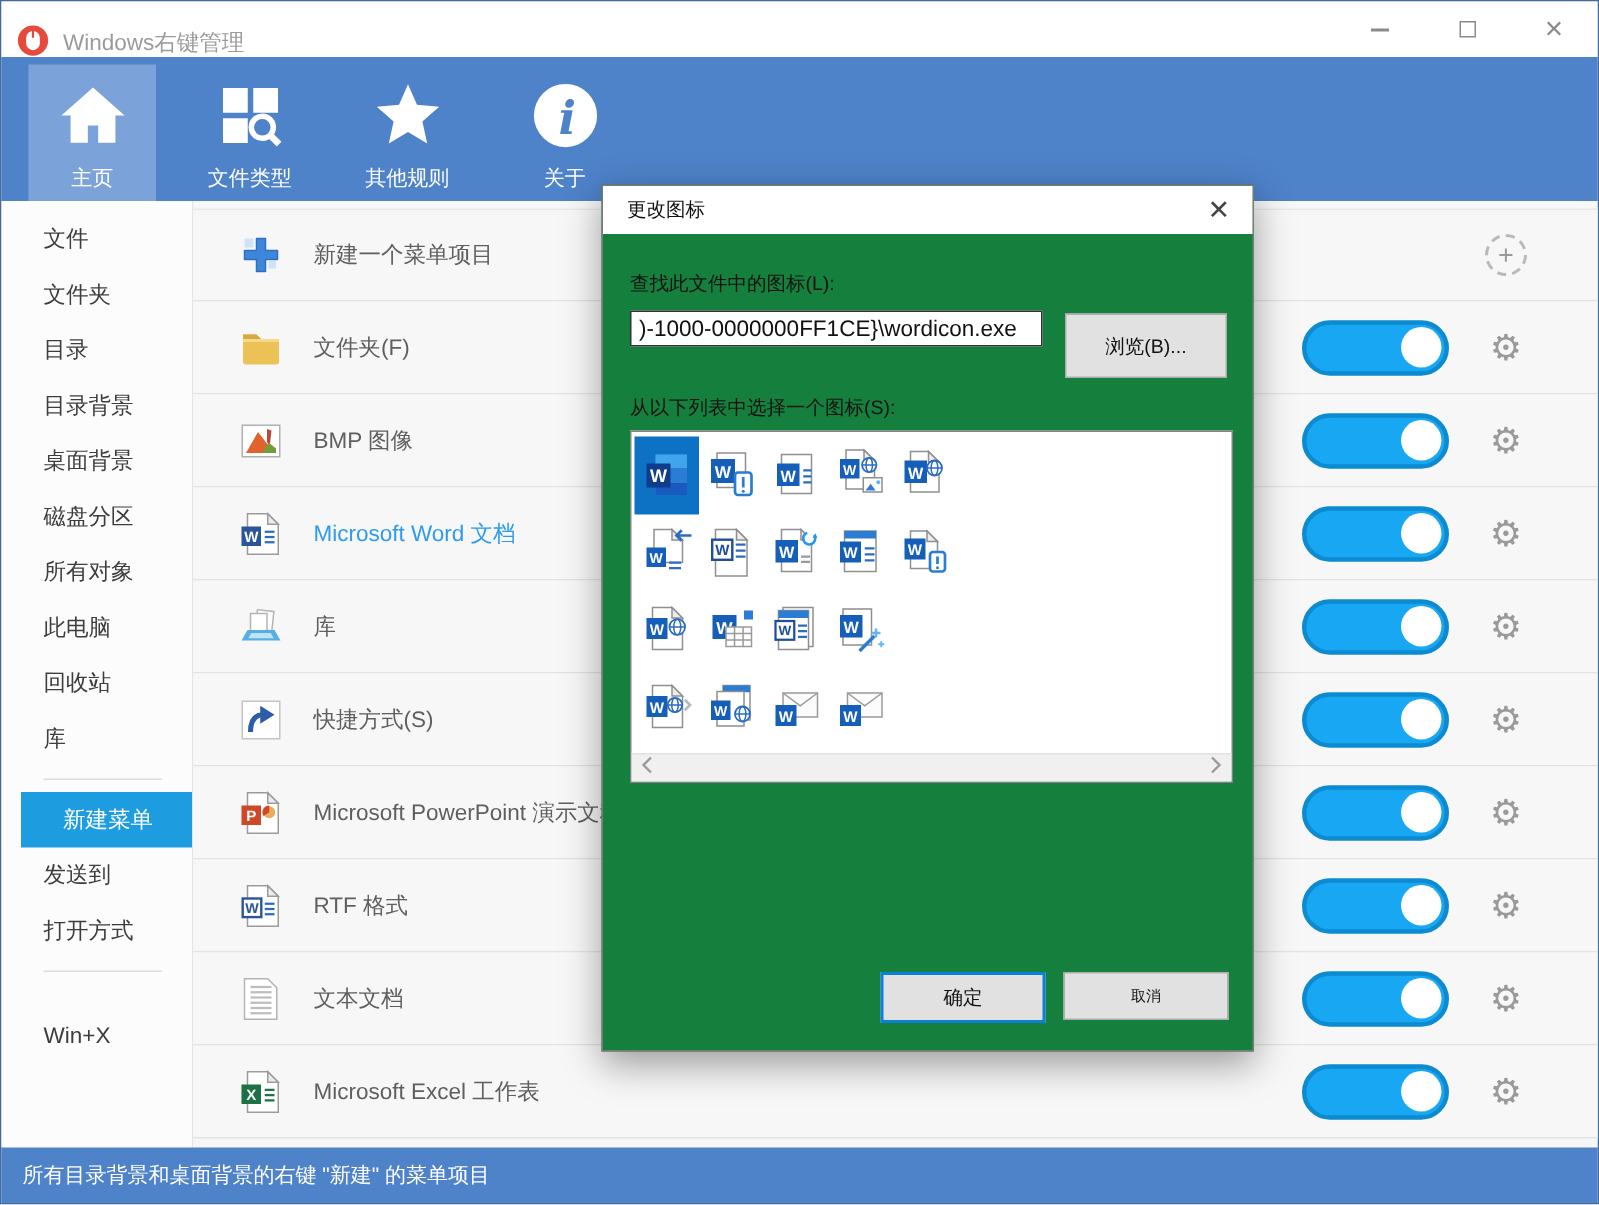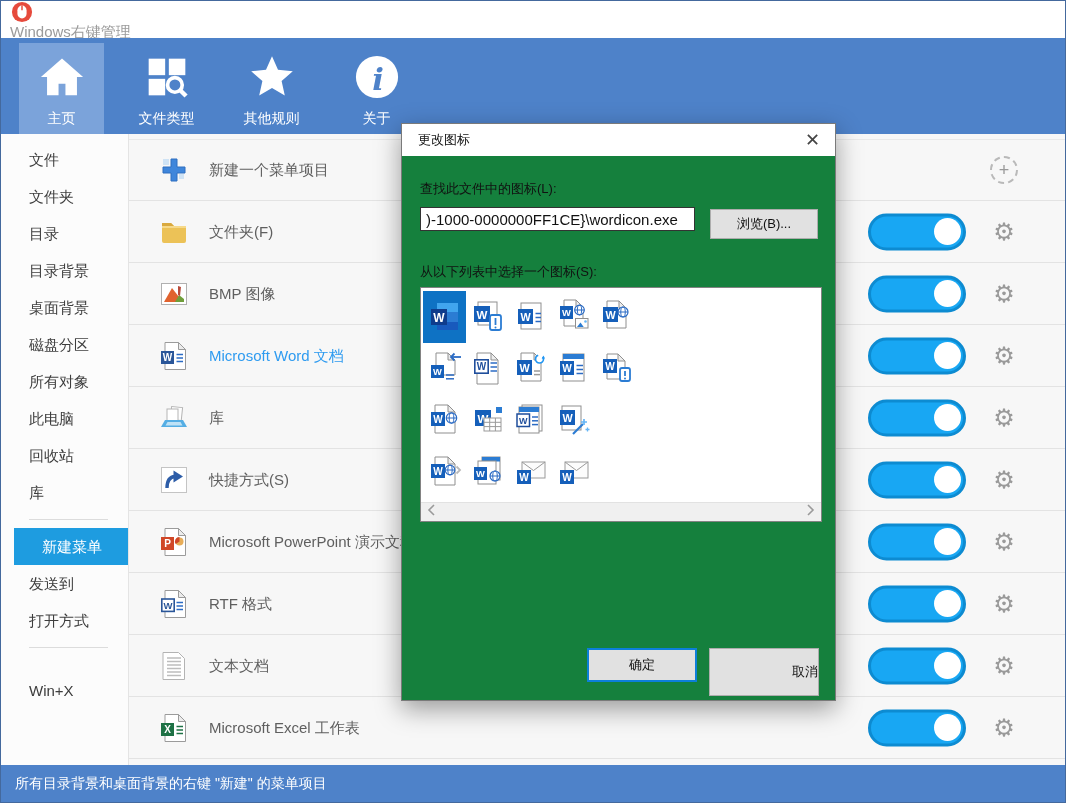--- a/index.html
+++ b/index.html
@@ -1,21 +1,21 @@
 <!DOCTYPE html>
 <html><head>
 <meta charset="utf-8">
 <style>
   * { margin:0; padding:0; box-sizing:border-box; }
   html,body { width:1066px; height:803px; }
   body { font-family:"Liberation Sans","DejaVu Sans",sans-serif; background:#fff; position:relative; overflow:hidden; }
   .window { position:absolute; inset:0; border:1px solid #44699d; background:#fff; }
 
   
-  .titlebar { position:absolute; top:0; left:0; right:0; height:37px; background:#fff; display:flex; align-items:flex-start;flex-direction:column; }
+  .titlebar { position:absolute; top:0; left:0; right:0; height:37px; background:#fff; display:flex; align-items:flex-end; }
   .app-icon { margin-left:10px; width:22px; height:22px; }
   .title-text { margin-left:9px; color:#9b9b9b; font-size:15px; }
   .win-controls { margin-left:auto; display:flex; height:100%; }
   .wbtn { width:58px; height:100%; display:flex; align-items:center; justify-content:center; }
   .glyph-min { width:12px; height:2px; background:#8a8a8a; }
   .glyph-max { width:11px; height:11px; border:1.5px solid #8a8a8a; }
   .glyph-close { font-size:21px; color:#8a8a8a; font-weight:300; line-height:1; }
 
   
   .toolbar { position:absolute; top:37px; left:0; right:0; height:96px; background:#4e82c9; display:flex; padding-left:18px; }
@@ -45,28 +45,28 @@
 
   
   .statusbar { position:absolute; left:0; right:0; bottom:0; height:37px; background:#4e82c9; color:#fff; font-size:14px; display:flex; align-items:center; padding-left:14px; }
 
   
   .dialog { position:absolute; left:400px; top:122px; width:435px; height:578px; background:#15803d; border:1px solid #7a7a7a; box-shadow:0 8px 24px rgba(0,0,0,.38); }
   .dtitle { height:32px; background:#fff; display:flex; align-items:center; padding-left:16px; font-size:13px; color:#111; }
   .dclose { margin-left:auto; width:45px; height:32px; display:flex; align-items:center; justify-content:center; font-size:18px; color:#454545; }
   .dlabel { position:absolute; left:18px; font-size:13px; color:#111; }
   .dinput { position:absolute; left:18px; top:83px; width:275px; height:24px; border:1px solid #333; background:#fff; font-size:15px; padding:0 5px; color:#111; font-family:inherit; }
-  .dbrowse { position:absolute; left:308px; top:85px; width:108px; height:30px; background:#e1e1e1; border:1px solid #adadad; font-size:13px; color:#111; font-family:inherit; }
+  .dbrowse { position:absolute; left:308px; top:85px; width:108px; height:43px; background:#e1e1e1; border:1px solid #adadad; font-size:13px; color:#111; font-family:inherit; }
   .diconlist { position:absolute; left:18px; top:163px; width:402px; height:235px; background:#fff; border:1px solid #828282; overflow:hidden; }
   .dgrid { position:absolute; left:2px; top:3px; display:grid; grid-template-rows:repeat(4,52px); grid-auto-flow:column; grid-auto-columns:43px; }
   .icell { display:flex; align-items:center; justify-content:center; }
   .icell.sel { background:#0e72c4; }
   .dhscroll { position:absolute; left:0; right:0; bottom:0; height:19px; background:#f0f0f0; border-top:1px solid #e2e2e2; display:flex; align-items:center; justify-content:space-between; padding:0 5px; }
   .dok { position:absolute; left:185px; top:524px; width:110px; height:34px; background:#e1e1e1; border:2px solid #0c7fd9; font-size:13px; color:#111; font-family:inherit; }
-  .dcancel { position:absolute; left:307px; top:524px; width:110px; height:48px; background:#e1e1e1; border:1px solid #adadad; font-size:13px; color:#111; font-family:inherit;text-align:right; }
+  .dcancel { position:absolute; left:307px; top:524px; width:110px; height:32px; background:#e1e1e1; border:1px solid #adadad; font-size:10px; color:#111; font-family:inherit; }
 </style>
 </head>
 <body>
 
 <div class="window">
 
   <div class="titlebar">
     <span class="app-icon"><svg width="22" height="22" viewBox="0 0 24 24">
           <circle cx="12" cy="12" r="11" fill="#e64a3c"></circle>
           <rect x="7" y="5" width="10" height="14" rx="5" fill="#fff"></rect>

